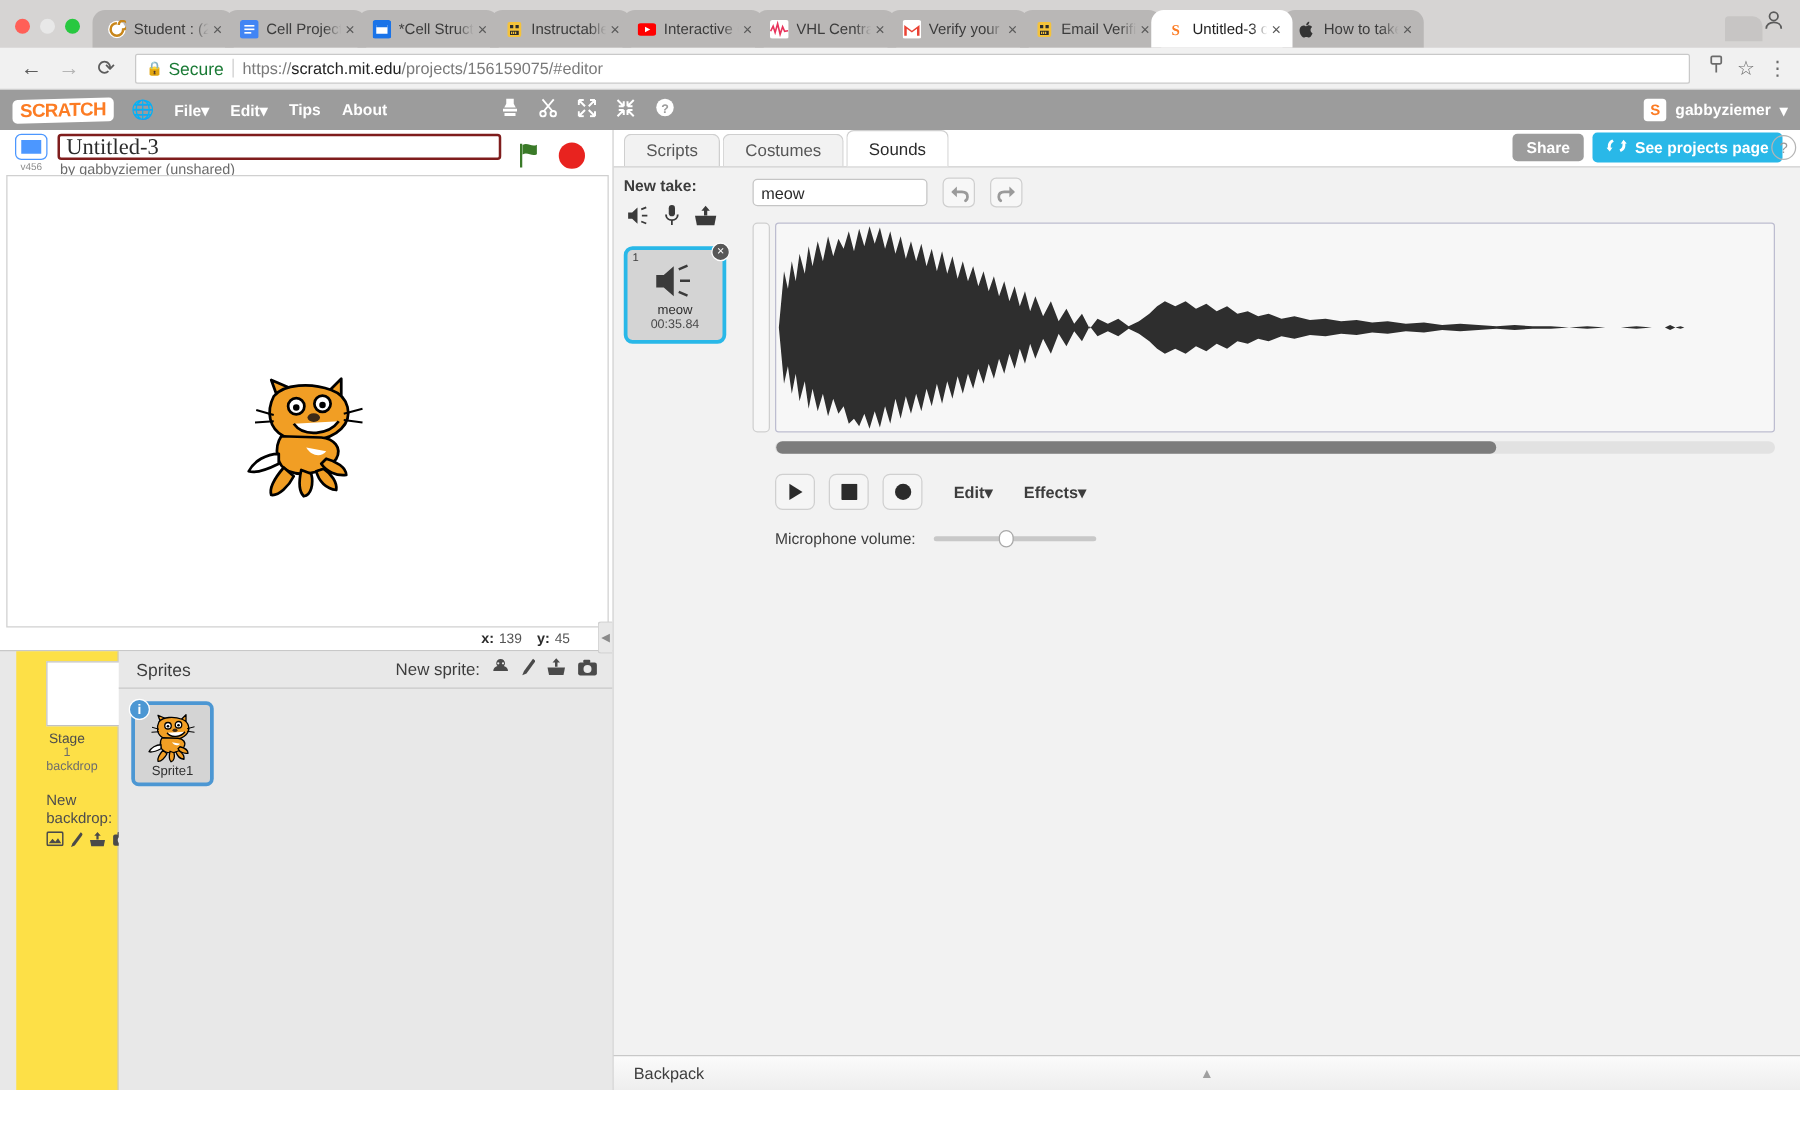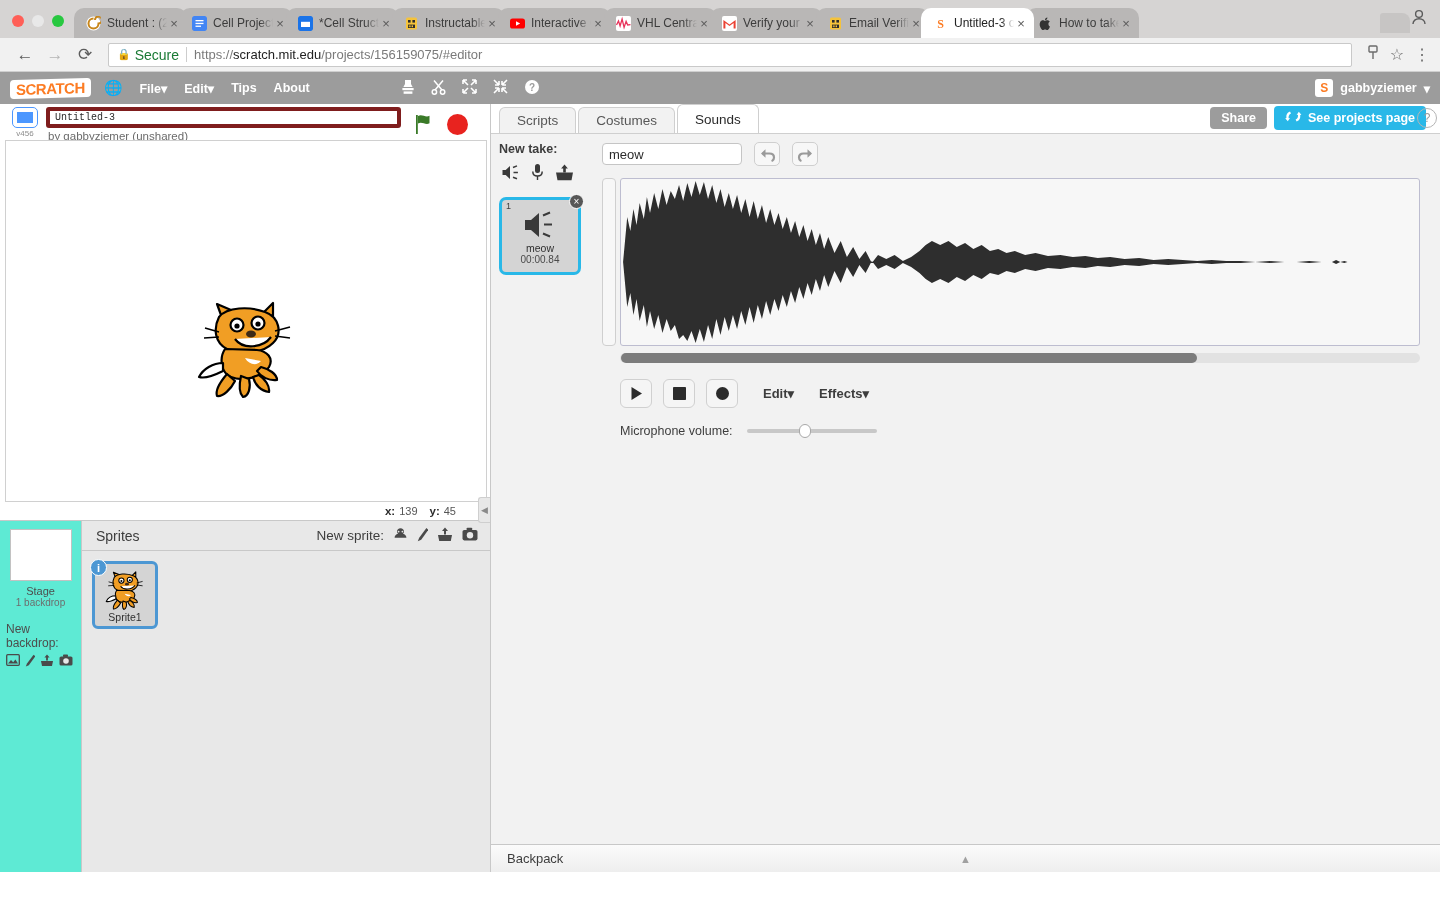--- a/index.html
+++ b/index.html
@@ -110,22 +110,22 @@
     line-height: 1;
   }
   .stage-icon .sq {
     width: 20px; height: 15px; background: #4c97ff; margin: 0 auto;
     border: 2px solid #fff; outline: 1px solid #4c97ff; outline-offset: 2px;
     border-radius: 2px;
   }
   .stage-icon .ver { font-size: 8px; color: #8d8d8d; margin-top: 5px; }
   .title-block { flex: 1; padding-left: 4px; }
   .proj-title {
-    width: 355px; height: 21px; border: 4px solid #7f1d1d; border-radius: 3px;
-    font-size: 10px; padding: 0 5px; color: #2b2b2b; font-family: Liberation Mono, monospace;
+    width: 355px; height: 21px; border: 2px solid #7f1d1d; border-radius: 3px;
+    font-size: 18px; padding: 0 5px; color: #2b2b2b; font-family: Liberation Serif, serif;
     background: #fff;
   }
   .proj-author { font-size: 11.5px; color: #6b6b6b; margin-top: 2px; padding-left: 2px; }
   .flag { width: 22px; height: 24px; margin-left: 6px; }
   .stopbtn { width: 21px; height: 21px; border-radius: 50%; background: #e8231f; margin: 0 14px 0 12px; }
 
   .stage {
     width: 482px; height: 362px; margin: 0 0 0 5px;
     background: #fff; border: 1px solid #d0d0d0;
     position: relative; overflow: hidden;
@@ -139,22 +139,22 @@
   .coords .v { margin: 0 12px 0 4px; color: #555; }
   .collapse-arrow {
     position: absolute; right: 0px; top: -5px; width: 12px; height: 26px;
     background: #e8e8e8; border: 1px solid #cfcfcf; border-right: none;
     border-radius: 3px 0 0 3px; display: flex; align-items: center; justify-content: center;
     font-size: 9px; color: #8a8a8a;
   }
 
   .sprite-area { flex: 1; display: flex; border-top: 1px solid #c8c8c8; background: #e8e8e8; }
   .stage-col {
-    width: 82px; background: #5eead4; border-right: 1px solid #c8c8c8;
-    padding: 8px 6px; text-align: center; flex: 0 0 82px;
+    width: 82px; background: #fde047; border-right: 1px solid #c8c8c8;
+    padding: 8px 24px; text-align: center; flex: 0 0 82px; margin-left: 13px;
   }
   .backdrop-thumb {
     width: 62px; height: 52px; background: #fff; border: 1px solid #c2c2c2;
     margin: 0 auto;
   }
   .stage-label { font-size: 11px; color: #4d4d4d; margin-top: 4px; }
   .stage-sub { font-size: 10px; color: #6d6d6d; }
   .newbackdrop { font-size: 12px; color: #4d4d4d; margin-top: 14px; text-align: left; }
   .nb-icons { display: flex; gap: 5px; margin-top: 4px; font-size: 13px; color: #4a4a4a; }
 
@@ -675,21 +675,21 @@
           </span>
         </div>
         <div class="sound-tile">
           <div class="idx">1</div>
           <div class="del">×</div>
           <svg width="34" height="28" viewBox="0 0 34 28">
             <path d="M2 9h6l8-7v24l-8-7H2z" fill="#3a3a3a"></path>
             <path d="M20 4.5l7-3M21 13.5h8M20 22.5l7 3" stroke="#3a3a3a" stroke-width="2" fill="none"></path>
           </svg>
           <div class="sn">meow</div>
-          <div class="sd">00:00.84</div>
+          <div class="sd">00:35.84</div>
         </div>
       </div>
 
       <div class="sound-editor">
         <div class="se-row1">
           <input class="sound-name" value="meow" style="">
           <div class="urbtn">
             <svg width="17" height="15" viewBox="0 0 17 15">
                 <path d="M4 6.5h6.5c3 0 4.5 1.8 4.5 4 0 1.3-.6 2.4-1.6 3.1" stroke="#9a9a9a" stroke-width="2.2" fill="none" stroke-linecap="round"></path>
                 <path d="M6.5 2.2L2 6.6l4.5 4.2z" fill="#9a9a9a"></path>

